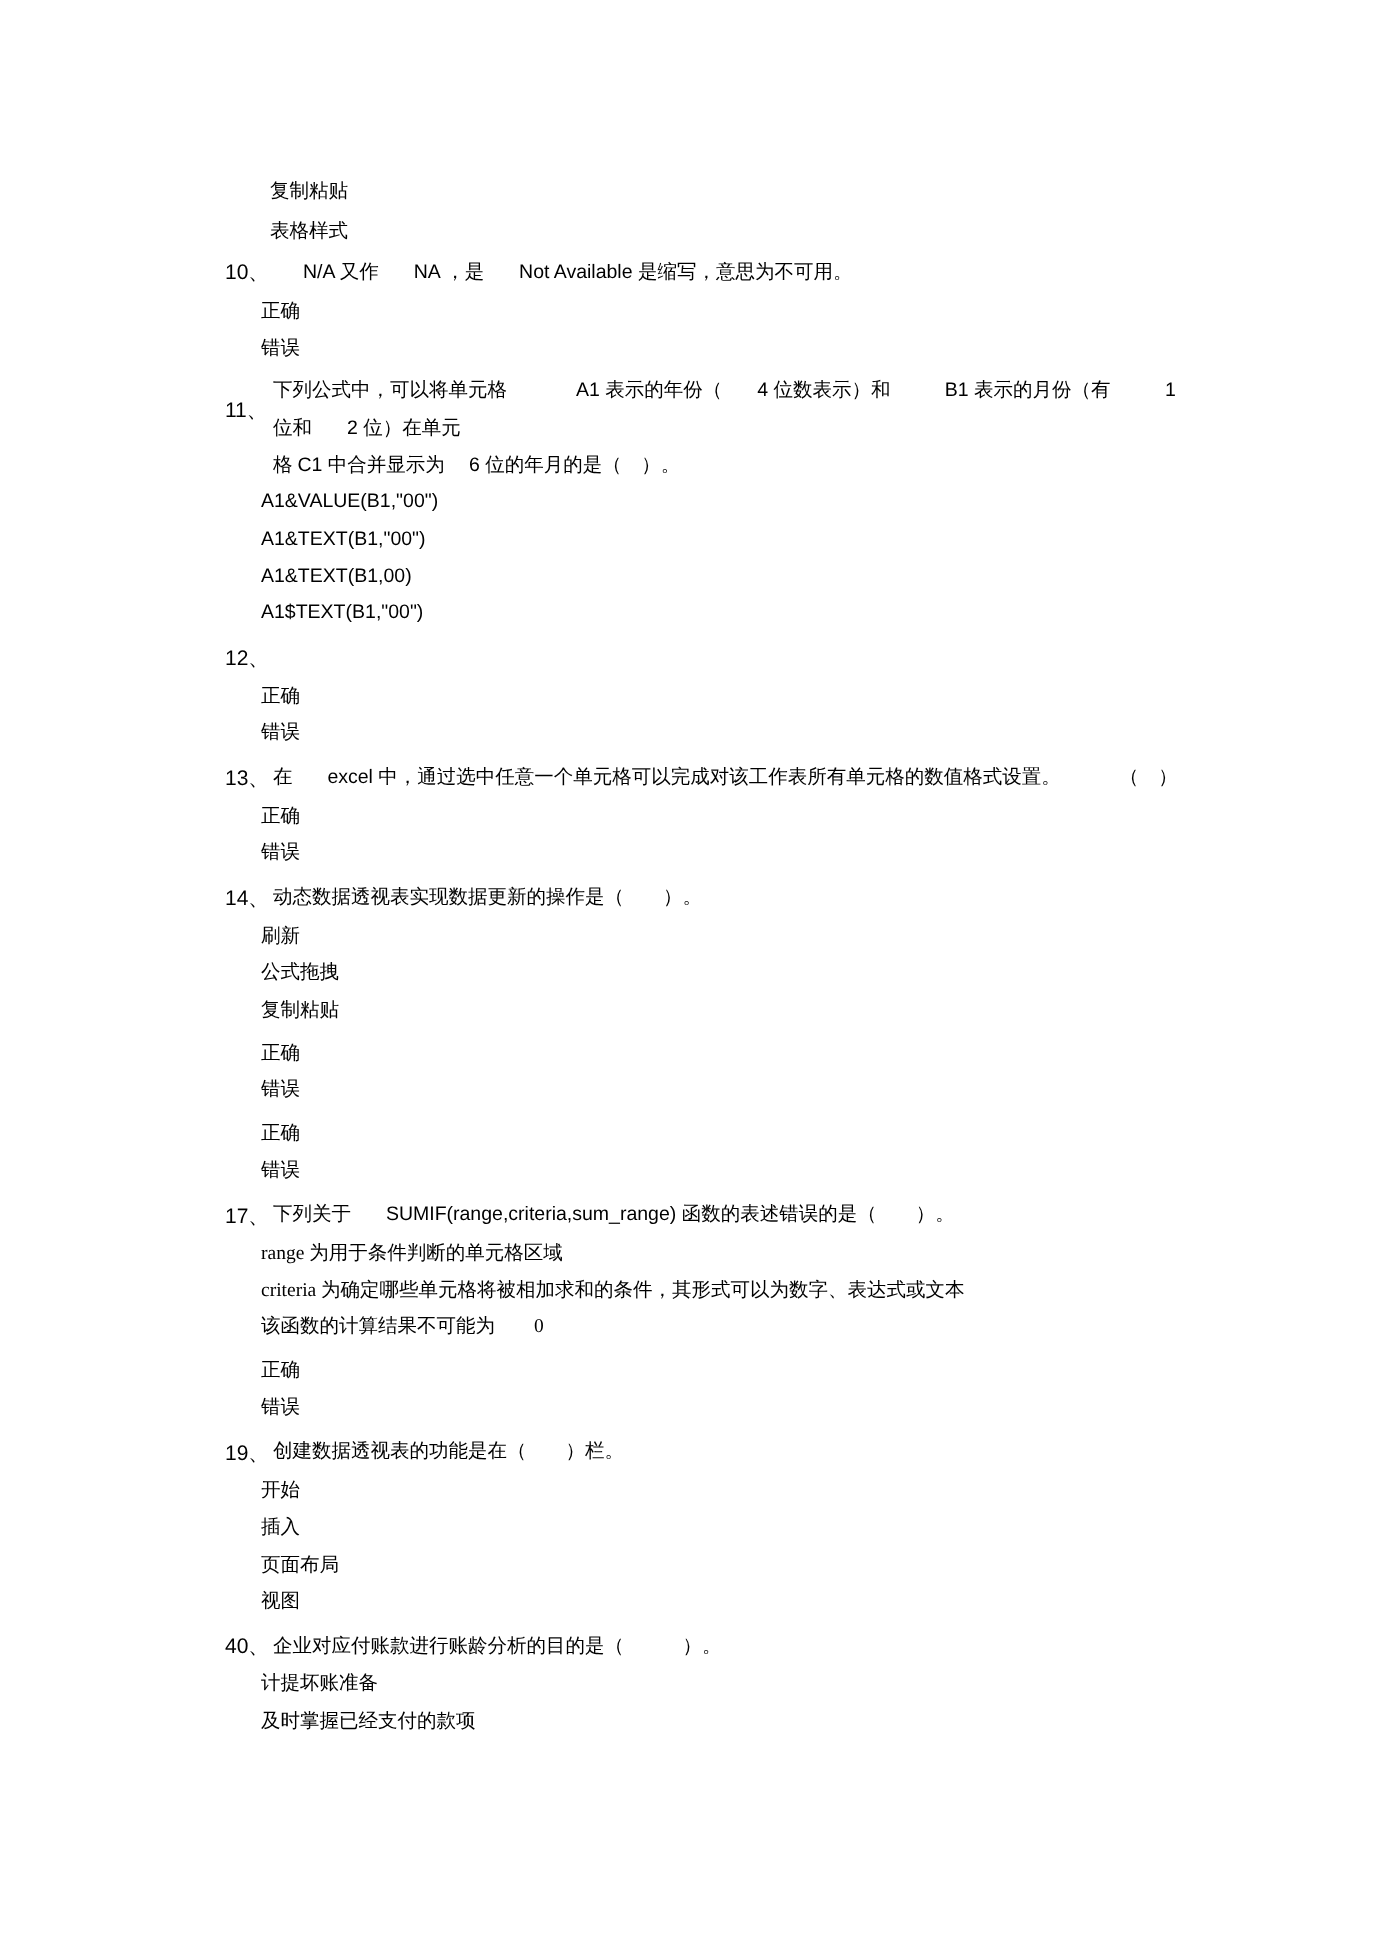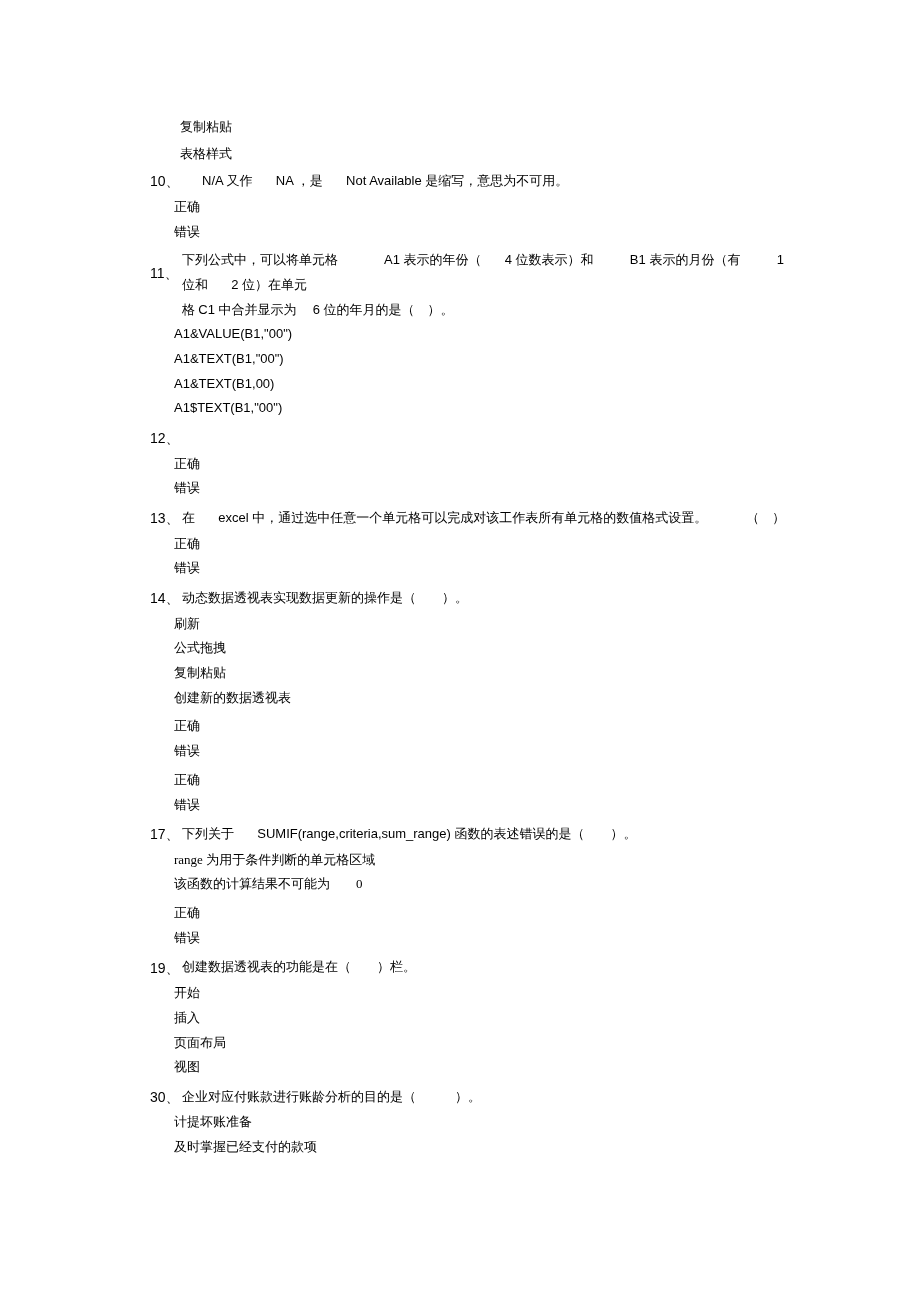--- a/index.html
+++ b/index.html
@@ -98,53 +98,53 @@
       <div class="option">错误</div>
     </div>
     <div class="question">
       <div class="q-line">
         <span class="q-num">14、</span>
         <span class="q-text"> 动态数据透视表实现数据更新的操作是（　　）。</span>
       </div>
       <div class="option">刷新</div>
       <div class="option">公式拖拽</div>
       <div class="option">复制粘贴</div>
-      <div class="option">创建新的数据透视表</div>
     </div>
     <div class="question">
       <div class="option">正确</div>
       <div class="option">错误</div>
     </div>
     <div class="question">
       <div class="option">正确</div>
       <div class="option">错误</div>
     </div>
     <div class="question">
       <div class="q-line">
         <span class="q-num">17、</span>
         <span class="q-text"> 下列关于  <span class="ar">SUMIF(range,criteria,sum_range) </span>函数的表述错误的是（　　）。</span>
       </div>
       <div class="option"><span class="ar">range </span>为用于条件判断的单元格区域</div>
+      <div class="option"><span class="ar">criteria </span>为确定哪些单元格将被相加求和的条件，其形式可以为数字、表达式或文本</div>
       <div class="option">该函数的计算结果不可能为　　<span class="ar">0</span></div>
     </div>
     <div class="question">
       <div class="option">正确</div>
       <div class="option">错误</div>
     </div>
     <div class="question">
       <div class="q-line">
         <span class="q-num">19、</span>
         <span class="q-text"> 创建数据透视表的功能是在（　　）栏。</span>
       </div>
       <div class="option">开始</div>
       <div class="option">插入</div>
       <div class="option">页面布局</div>
       <div class="option">视图</div>
     </div>
     <div class="question">
       <div class="q-line">
-        <span class="q-num">30、</span>
+        <span class="q-num">40、</span>
         <span class="q-text"> 企业对应付账款进行账龄分析的目的是（　　　）。</span>
       </div>
       <div class="option">计提坏账准备</div>
       <div class="option">及时掌握已经支付的款项</div>
     </div>
   </div>
 
 </body></html>

